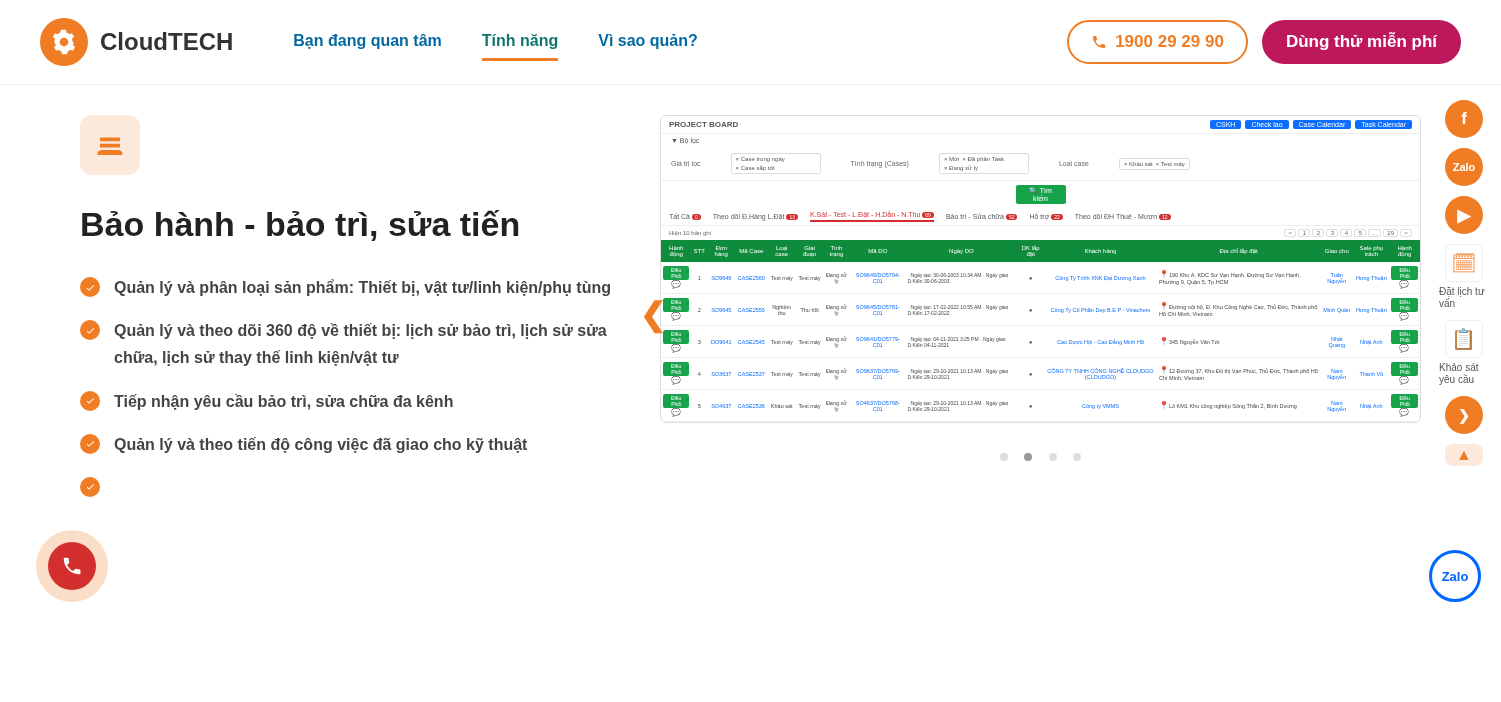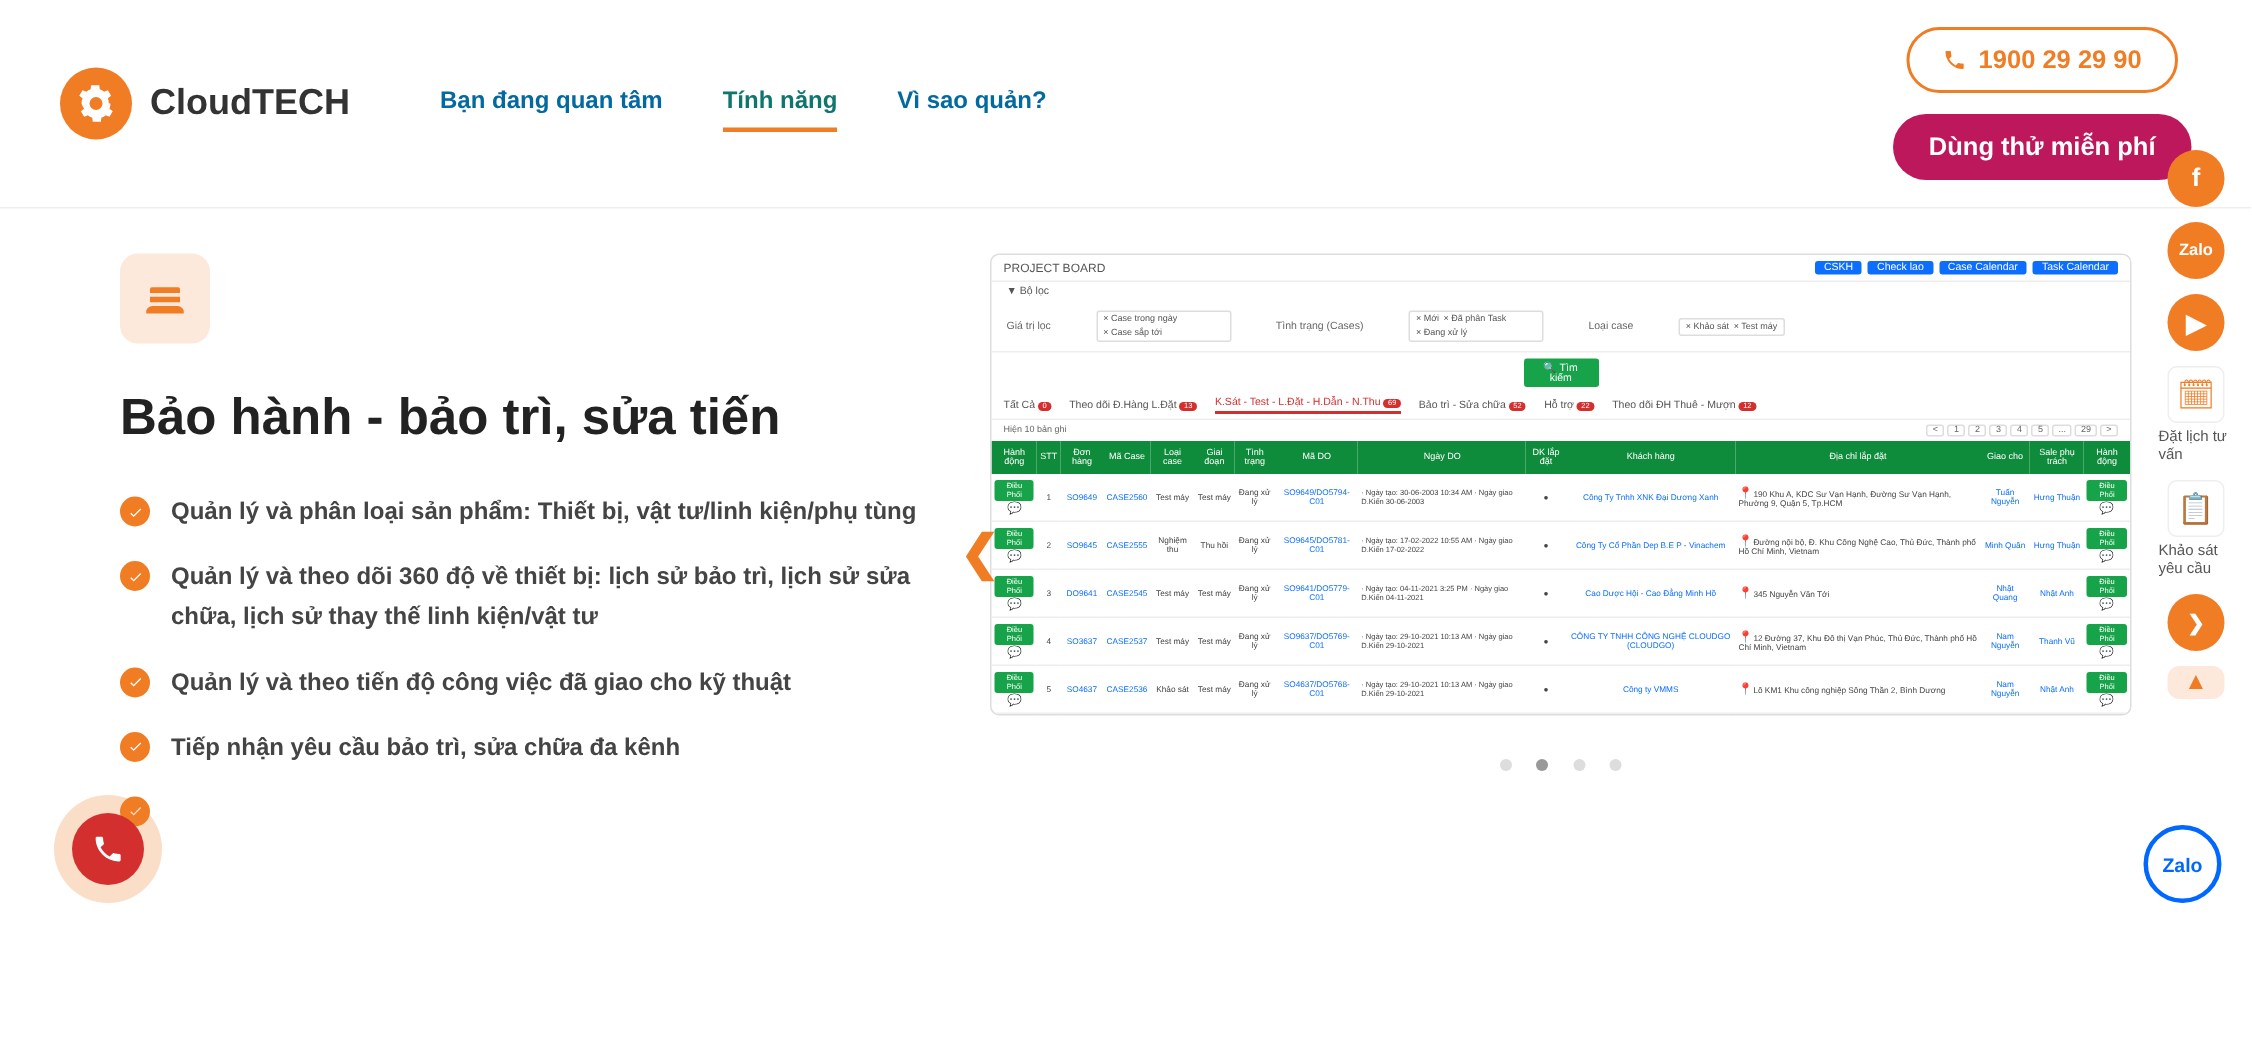--- a/index.html
+++ b/index.html
@@ -7,40 +7,40 @@
 
 
 .header { display:flex; align-items:center; padding:18px 40px; border-bottom:1px solid #eee; }
 .logo-wrap { display:flex; align-items:center; gap:12px;text-align:center; }
 .logo-circle { width:48px; height:48px; border-radius:50%; background:#f07c24; display:flex; align-items:center; justify-content:center; }
 .logo-circle svg { width:26px; height:26px; fill:#fff; }
 .logo-text { font-size:24px; font-weight:700; }
 .nav { display:flex; gap:40px; margin-left:60px; }
 .nav a { text-decoration:none; color:#0369a1; font-size:16px; font-weight:600; padding:8px 0; cursor:pointer; }
 .nav a.active { color:#0f766e; border-bottom:3px solid #f07c24; }
-.header-right { margin-left:auto; display:flex; gap:14px; align-items:center;flex-direction:column; }
+.header-right { margin-left:auto; display:flex; gap:14px; align-items:center; }
 .phone-btn { border:2px solid #f07c24; color:#f07c24; background:#fff; border-radius:30px; padding:10px 22px; font-size:17px; font-weight:700; cursor:pointer; display:flex; align-items:center; gap:8px; }
 .cta-btn { background:#be185d; color:#fff; border:none; border-radius:30px; padding:12px 24px; font-size:17px; font-weight:700; cursor:pointer; }
 
 
 .main { display:flex; padding:30px 0 0 80px; position:relative; }
 .left-col { width:540px; }
 .box-icon { width:60px; height:60px; border-radius:12px; background:#fde9db; display:flex; align-items:center; justify-content:center; margin-bottom:30px; }
 .box-icon svg { width:30px; height:30px; fill:#f07c24; }
 .title { font-size:34px; font-weight:700; color:#222; margin-bottom:30px; }
 .bullets { list-style:none; }
 .bullets li { display:flex; align-items:flex-start; gap:14px; margin-bottom:16px; font-size:16px; line-height:1.7; color:#444;font-weight:bold; }
 .check { width:20px; height:20px; border-radius:50%; background:#f07c24; flex-shrink:0; display:flex; align-items:center; justify-content:center; margin-top:3px; }
 .check svg { width:11px; height:11px; fill:#fff; }
 
 .right-col { flex:1; margin-left:40px; margin-right:80px; position:relative; }
 .arrow-left { position:absolute; left:-20px; top:50%; transform:translateY(-50%); font-size:32px; color:#f07c24; cursor:pointer; font-weight:700; }
 .screenshot { border:1px solid #ddd; border-radius:6px; background:#fff; font-size:7px; width:100%; overflow:hidden; }
 .ss-top { display:flex; justify-content:space-between; padding:4px 8px; border-bottom:1px solid #eee; }
-.ss-title { font-weight:400; color:#555; font-size:8px; }
+.ss-title { font-weight:700; color:#555; font-size:8px; }
 .ss-topbtns { display:flex; gap:4px; }
 .ss-topbtns span { background:#0d6efd; color:#fff; padding:1px 6px; border-radius:2px; font-size:7px; }
 .ss-filter { padding:6px 10px; display:flex; gap:30px; align-items:center; border-bottom:1px solid #eee; }
 .ss-filter .grp { display:flex; flex-direction:column; gap:3px; }
 .ss-filter .lbl { color:#666; font-size:7px; }
 .tag-box { border:1px solid #ddd; padding:2px 4px; border-radius:2px; display:flex; gap:3px; flex-wrap:wrap; max-width:90px; }
 .tag { color:#555; font-size:6px; }
 .search-btn { background:#16a34a; color:#fff; padding:2px 8px; border-radius:2px; margin:4px auto; display:block; width:50px; text-align:center; font-size:7px; }
 .ss-tabs { display:flex; gap:12px; padding:3px 8px; border-bottom:1px solid #eee; font-size:7px; color:#555; }
 .ss-tabs .tab { display:flex; gap:2px; align-items:center; }
@@ -126,29 +126,29 @@
             </svg>
           </span>
           <span>Quản lý và theo dõi 360 độ về thiết bị: lịch sử bảo trì, lịch sử sửa chữa, lịch sử thay thế linh kiện/vật tư</span>
         </li>
       <li>
           <span class="check">
             <svg viewBox="0 0 24 24">
               <path d="M9 16.2l-3.5-3.5L4 14.2 9 19l11-11-1.5-1.5z"></path>
             </svg>
           </span>
+          <span>Tiếp nhận yêu cầu bảo trì, sửa chữa đa kênh</span>
+        </li>
+      <li>
+          <span class="check">
+            <svg viewBox="0 0 24 24">
+              <path d="M9 16.2l-3.5-3.5L4 14.2 9 19l11-11-1.5-1.5z"></path>
+            </svg>
+          </span>
           <span>Quản lý và theo tiến độ công việc đã giao cho kỹ thuật</span>
-        </li>
-      <li>
-          <span class="check">
-            <svg viewBox="0 0 24 24">
-              <path d="M9 16.2l-3.5-3.5L4 14.2 9 19l11-11-1.5-1.5z"></path>
-            </svg>
-          </span>
-          <span>Tiếp nhận yêu cầu bảo trì, sửa chữa đa kênh</span>
         </li>
       <li>
           <span class="check">
             <svg viewBox="0 0 24 24">
               <path d="M9 16.2l-3.5-3.5L4 14.2 9 19l11-11-1.5-1.5z"></path>
             </svg>
           </span>
         </li>
     </ul>
   </div>

